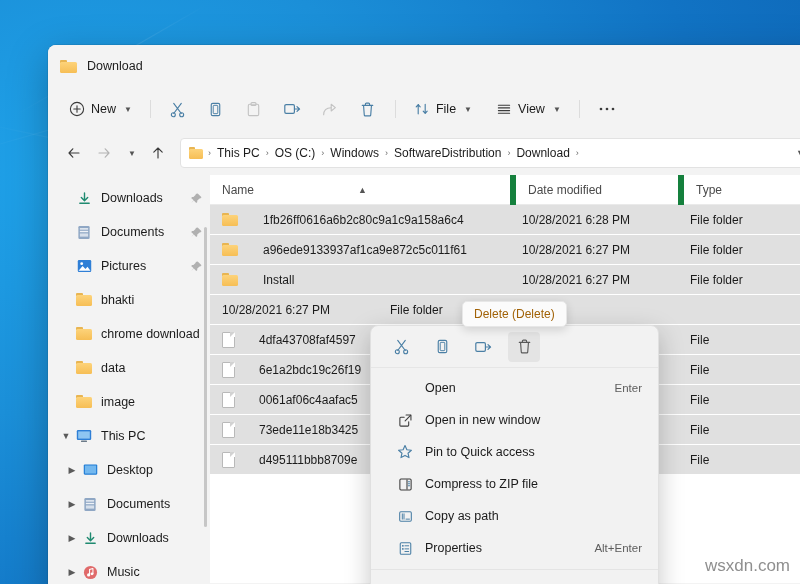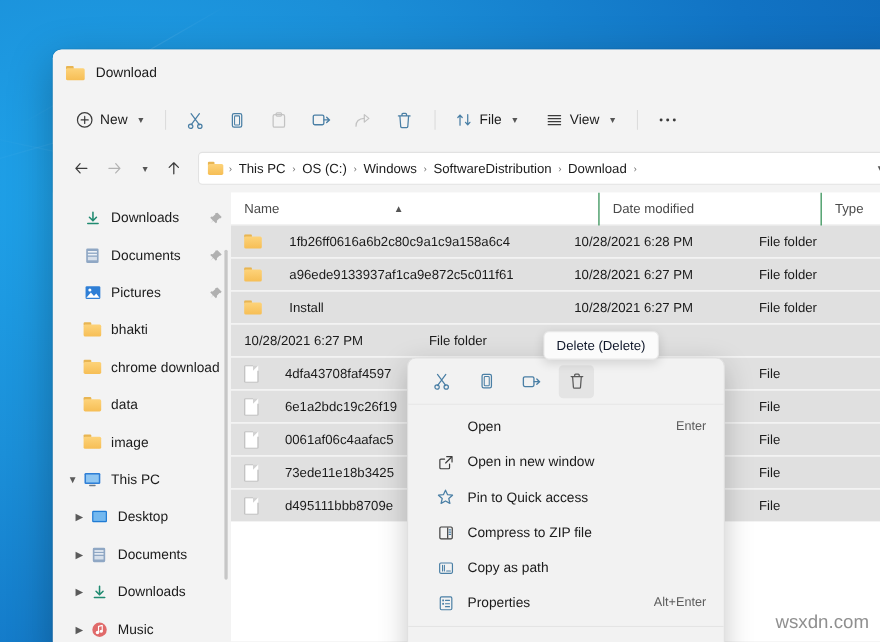--- a/index.html
+++ b/index.html
@@ -113,21 +113,21 @@
   .fico::before { content:""; position:absolute; left:0; top:0; width:7px; height:3px; background:#e8b552; border-radius:1px 1px 0 0;}
   .fico::after  { content:""; position:absolute; left:0; top:2px; width:16px; height:11px; background:linear-gradient(180deg,#fdd37a,#f6be55); border-radius:1.5px;}
 
   
   .filelist { flex: 1; background: #fff; position: relative; overflow: hidden; }
   .col-head {
     height: 30px; display: flex; align-items: center; background: #fff;
     border-bottom: 1px solid #eaeaea; font-size: 12px; color: #4a4a4a;
   }
   .col-head .c { padding-left: 12px; position: relative; height: 30px; line-height: 30px; }
-  .col-head .c + .c { border-left: 1px solid #15803d; margin-left: 34px; }
+  .col-head .c + .c { border-left: 6px solid #15803d; }
   .c-name { width: 300px; flex: 0 0 300px; }
   .c-date { width: 168px; flex: 0 0 168px; }
   .c-type { flex: 1; }
   .sort-caret { position: absolute; left: 148px; top: 0; font-size: 9px; color: #555; }
 
   .row {
     height: 29px; display: flex; align-items: center; font-size: 12px; color: #1b1b1b;
     margin: 0 0 1px 0;
   }
   .row.sel { background: #e0e0e0; }
@@ -159,22 +159,22 @@
   }
   .ctx-item .ico { width: 16px; flex: 0 0 16px; margin-right: 12px; display: flex; align-items: center; justify-content: center; }
   .ctx-item .lbl { flex: 1; }
   .ctx-item .acc { font-size: 11.5px; color: #5d5d5d; }
   .ctx-div { height: 1px; background: #e4e4e4; margin: 5px 0; }
 
   
   .tooltip {
     position: absolute; left: 414px; top: 256px;
     background: #fbfbfb; border: 1px solid #e7e7e7; border-radius: 5px;
-    padding: 5px 11px; font-size: 12px; color: #0f172a;
-    box-shadow: 0 3px 10px rgba(0,0,0,.14); z-index: 60; white-space: nowrap; margin-left: 32px;
+    padding: 5px 11px; font-size: 12px; color: #a16207;
+    box-shadow: 0 3px 10px rgba(0,0,0,.14); z-index: 60; white-space: nowrap;
   }
 
   .watermark {
     position: absolute; right: 10px; bottom: 8px; font-size: 17px;
     color: #8f8f8f; z-index: 80;
   }
 </style>
 </head>
 <body>
 

